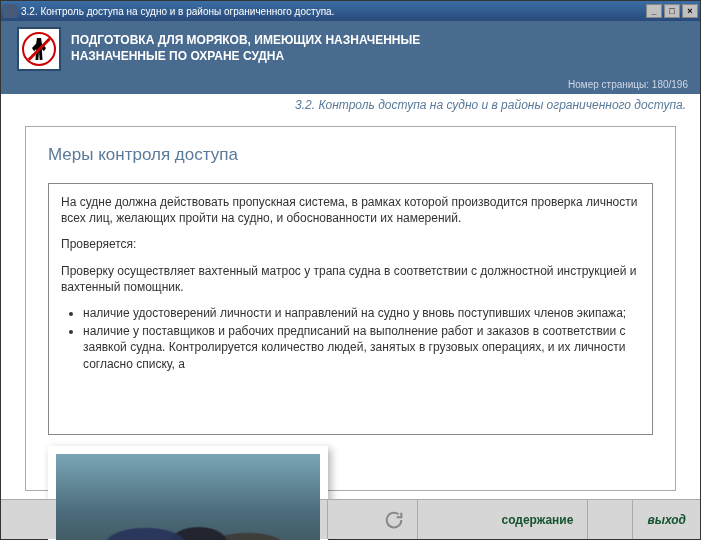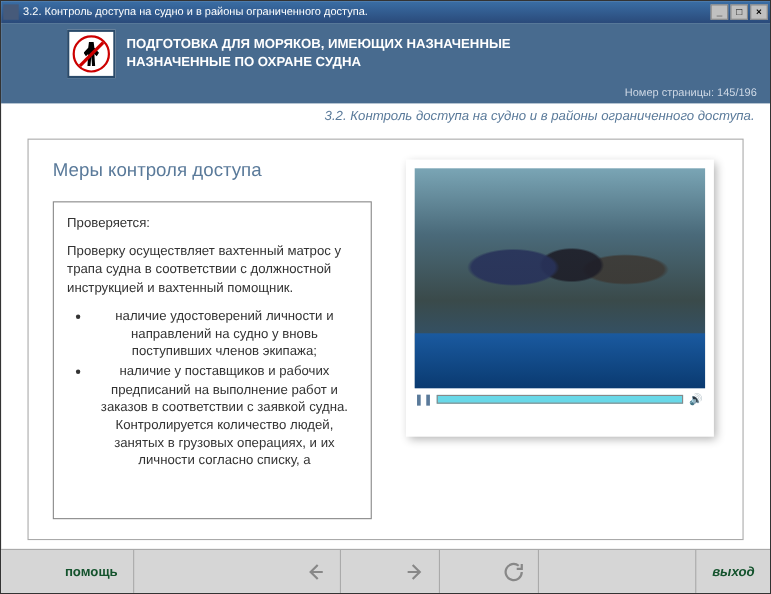--- a/index.html
+++ b/index.html
@@ -7,38 +7,38 @@
   
   .window { width: 701px; height: 540px; border: 1px solid #333; display: flex; flex-direction: column; background: #fff; }
   
   .titlebar { height: 20px; background: linear-gradient(#3a6ea5, #2a4a7a); display: flex; align-items: center; padding: 0 2px; color: #fff; font-size: 10px; }
   .titlebar .icon-small { width: 14px; height: 14px; background: #465a7a; margin-right: 4px; }
   .titlebar .title-text { flex: 1; }
   .titlebar .win-btns { display: flex; gap: 2px; }
   .titlebar .win-btn { width: 16px; height: 14px; background: #c0c0c0; border: 1px solid #888; display: flex; align-items: center; justify-content: center; font-size: 9px; font-weight: bold; color: #000; cursor: pointer; }
   
   .header { background: #486b8f; display: flex; flex-direction: column; }
-  .header-main { display: flex; align-items: center; padding: 6px 16px; gap: 10px; margin-left: 44px; }
+  .header-main { display: flex; align-items: center; padding: 6px 16px; gap: 10px; }
   .logo-box { width: 44px; height: 44px; background: #fff; border: 2px solid #2a4a6a; display: flex; align-items: center; justify-content: center; position: relative; }
   .logo-circle { width: 34px; height: 34px; border-radius: 50%; border: 2px solid #c00; display: flex; align-items: center; justify-content: center; position: relative; overflow: hidden; }
   .logo-person { width: 14px; height: 22px; background: #000; clip-path: polygon(35% 0, 65% 0, 70% 25%, 100% 45%, 85% 60%, 70% 50%, 75% 100%, 55% 100%, 50% 60%, 45% 100%, 25% 100%, 30% 50%, 15% 60%, 0 45%, 30% 25%); }
   .logo-slash { position: absolute; width: 44px; height: 3px; background: #c00; transform: rotate(-45deg); }
   .header-titles { color: #fff; font-size: 12px; font-weight: bold; line-height: 1.3; }
   .header-sub { text-align: right; color: #cfd9e6; font-size: 10px; padding: 2px 12px 4px; }
   
   .breadcrumb { text-align: right; color: #5a7a9a; font-style: italic; font-size: 12px; padding: 4px 14px 6px; }
   
   .content { flex: 1; padding: 8px 24px 8px 24px; min-height: 0; }
-  .content-box { border: 1px solid #aaa; height: 100%; padding: 18px 22px; display: flex; gap: 31px; }
+  .content-box { border: 1px solid #aaa; height: 100%; padding: 18px 22px; display: flex; gap: 11px; flex-direction: column; }
   
   .left-col { flex: 0 0 290px; display: flex; flex-direction: column; }
   .section-title { color: #5a7a9a; font-size: 17px; font-weight: normal; margin-bottom: 18px; }
   .text-panel { border: 1px solid #888; padding: 10px 12px; font-size: 12px; color: #333; overflow-y: auto; flex: 1; position: relative; line-height: 1.35; }
   .text-panel p { margin-bottom: 10px; }
-  .text-panel ul { padding-left: 22px; text-align: center; }
+  .text-panel ul { padding-left: 22px; }
   .text-panel li { margin-bottom: 2px; }
   
   .right-col { flex: 1; display: flex; flex-direction: column; }
   .photo-frame { background: #fff; padding: 8px 8px 28px 8px; box-shadow: 3px 3px 8px rgba(0,0,0,0.3); width: 280px; }
   .photo { width: 100%; height: 200px; background: linear-gradient(180deg, #7aa5b5 0%, #4a6a7a 30%, #3a4a4a 60%, #2a5a8a 100%); position: relative; overflow: hidden; }
   .photo::before { content:""; position:absolute; left:10%; bottom:25%; width:80%; height:50%; background: radial-gradient(ellipse at 30% 40%, rgba(40,50,90,0.9) 0 18%, transparent 20%), radial-gradient(ellipse at 55% 38%, rgba(30,30,40,0.9) 0 16%, transparent 18%), radial-gradient(ellipse at 78% 42%, rgba(60,55,50,0.85) 0 15%, transparent 17%); }
   .photo::after { content:""; position:absolute; left:0; bottom:0; width:100%; height:25%; background: linear-gradient(#1a5aa0, #0a3a70); }
   .media-ctrl { display: flex; align-items: center; gap: 6px; margin-top: 4px; padding: 0 2px; }
   .media-btn { width: 12px; height: 12px; display:flex; align-items:center; justify-content:center; font-size:10px; color:#5a7a9a; cursor:pointer; }
   .media-bar { flex:1; height: 8px; background: #68d8e8; border: 1px solid #888; }
@@ -76,30 +76,31 @@
         <div class="logo-circle">
           <div class="logo-person"></div>
           <div class="logo-slash"></div>
         </div>
       </div>
       <div class="header-titles">
         <div>ПОДГОТОВКА ДЛЯ МОРЯКОВ, ИМЕЮЩИХ НАЗНАЧЕННЫЕ</div>
         <div>НАЗНАЧЕННЫЕ ПО ОХРАНЕ СУДНА</div>
       </div>
     </div>
-    <div class="header-sub">Номер страницы: 145/196</div>
+    <div class="header-sub">Номер страницы: 180/196</div>
   </div>
 
   <div class="breadcrumb">3.2. Контроль доступа на судно и в районы ограниченного доступа.</div>
 
   <div class="content">
     <div class="content-box">
       <div class="left-col">
         <div class="section-title">Меры контроля доступа</div>
         <div class="text-panel">
+          <p>На судне должна действовать пропускная система, в рамках которой производится проверка личности всех лиц, желающих пройти на судно, и обоснованности их намерений.</p>
           <p>Проверяется:</p>
           <p>Проверку осуществляет вахтенный матрос у трапа судна в соответствии с должностной инструкцией и вахтенный помощник.</p>
           <ul>
             <li>наличие удостоверений личности и направлений на судно у вновь поступивших членов экипажа;</li>
             <li>наличие у поставщиков и рабочих предписаний на выполнение работ и заказов в соответствии с заявкой судна. Контролируется количество людей, занятых в грузовых операциях, и их личности согласно списку, а</li>
           </ul>
         </div>
       </div>
       <div class="right-col">
         <div class="photo-frame">
@@ -126,16 +127,17 @@
       <svg viewBox="0 0 24 24">
           <path d="M10 5l7 7-7 7M17 12H5"></path>
         </svg>
     </div>
     <div class="fbtn icon-only">
       <svg viewBox="0 0 24 24">
           <path d="M20 12a8 8 0 1 1-3-6.2M20 4v5h-5"></path>
         </svg>
     </div>
     <div class="spacer"></div>
+    <div class="fbtn">содержание</div>
     <div class="fbtn">выход</div>
   </div>
 
 </div>
 
 </body></html>

